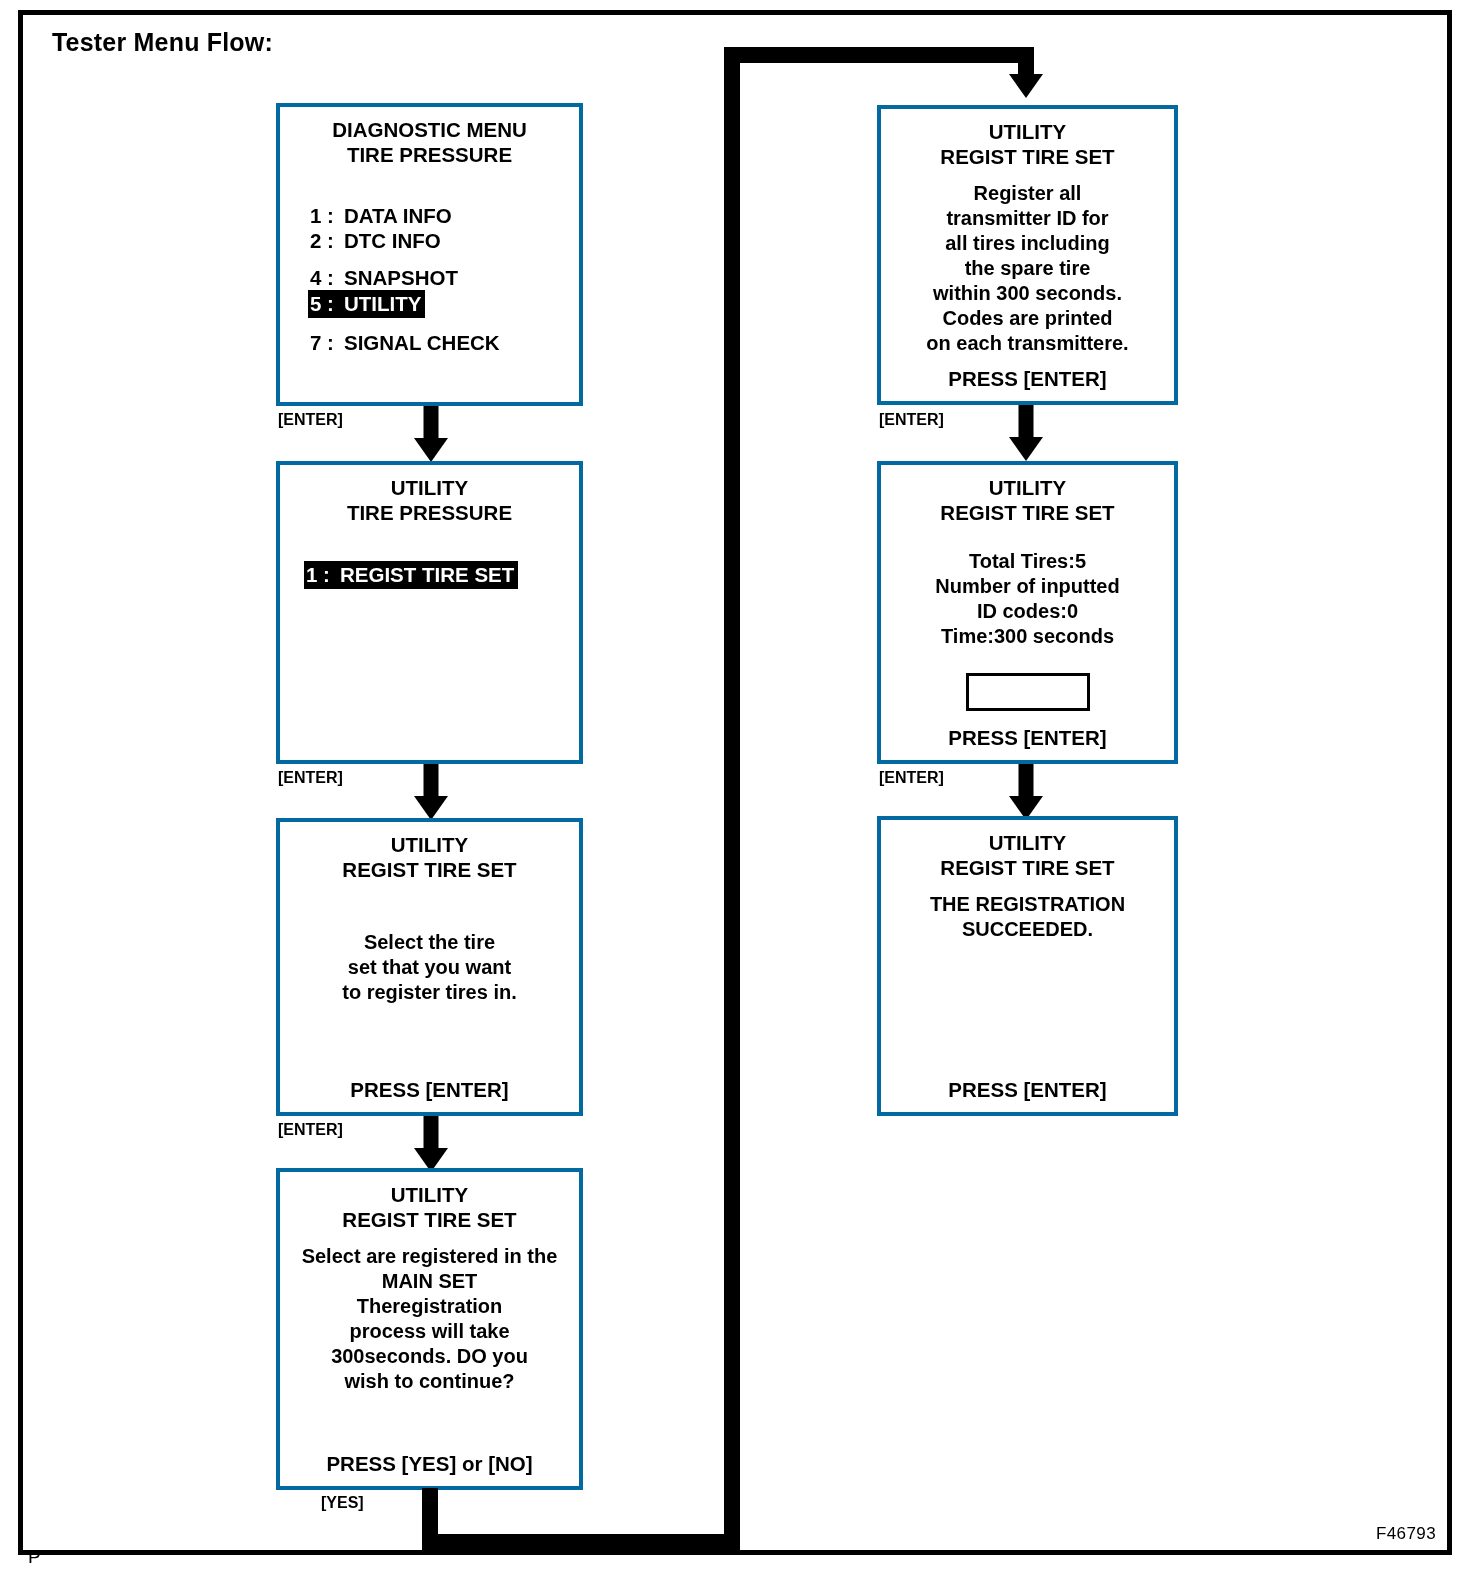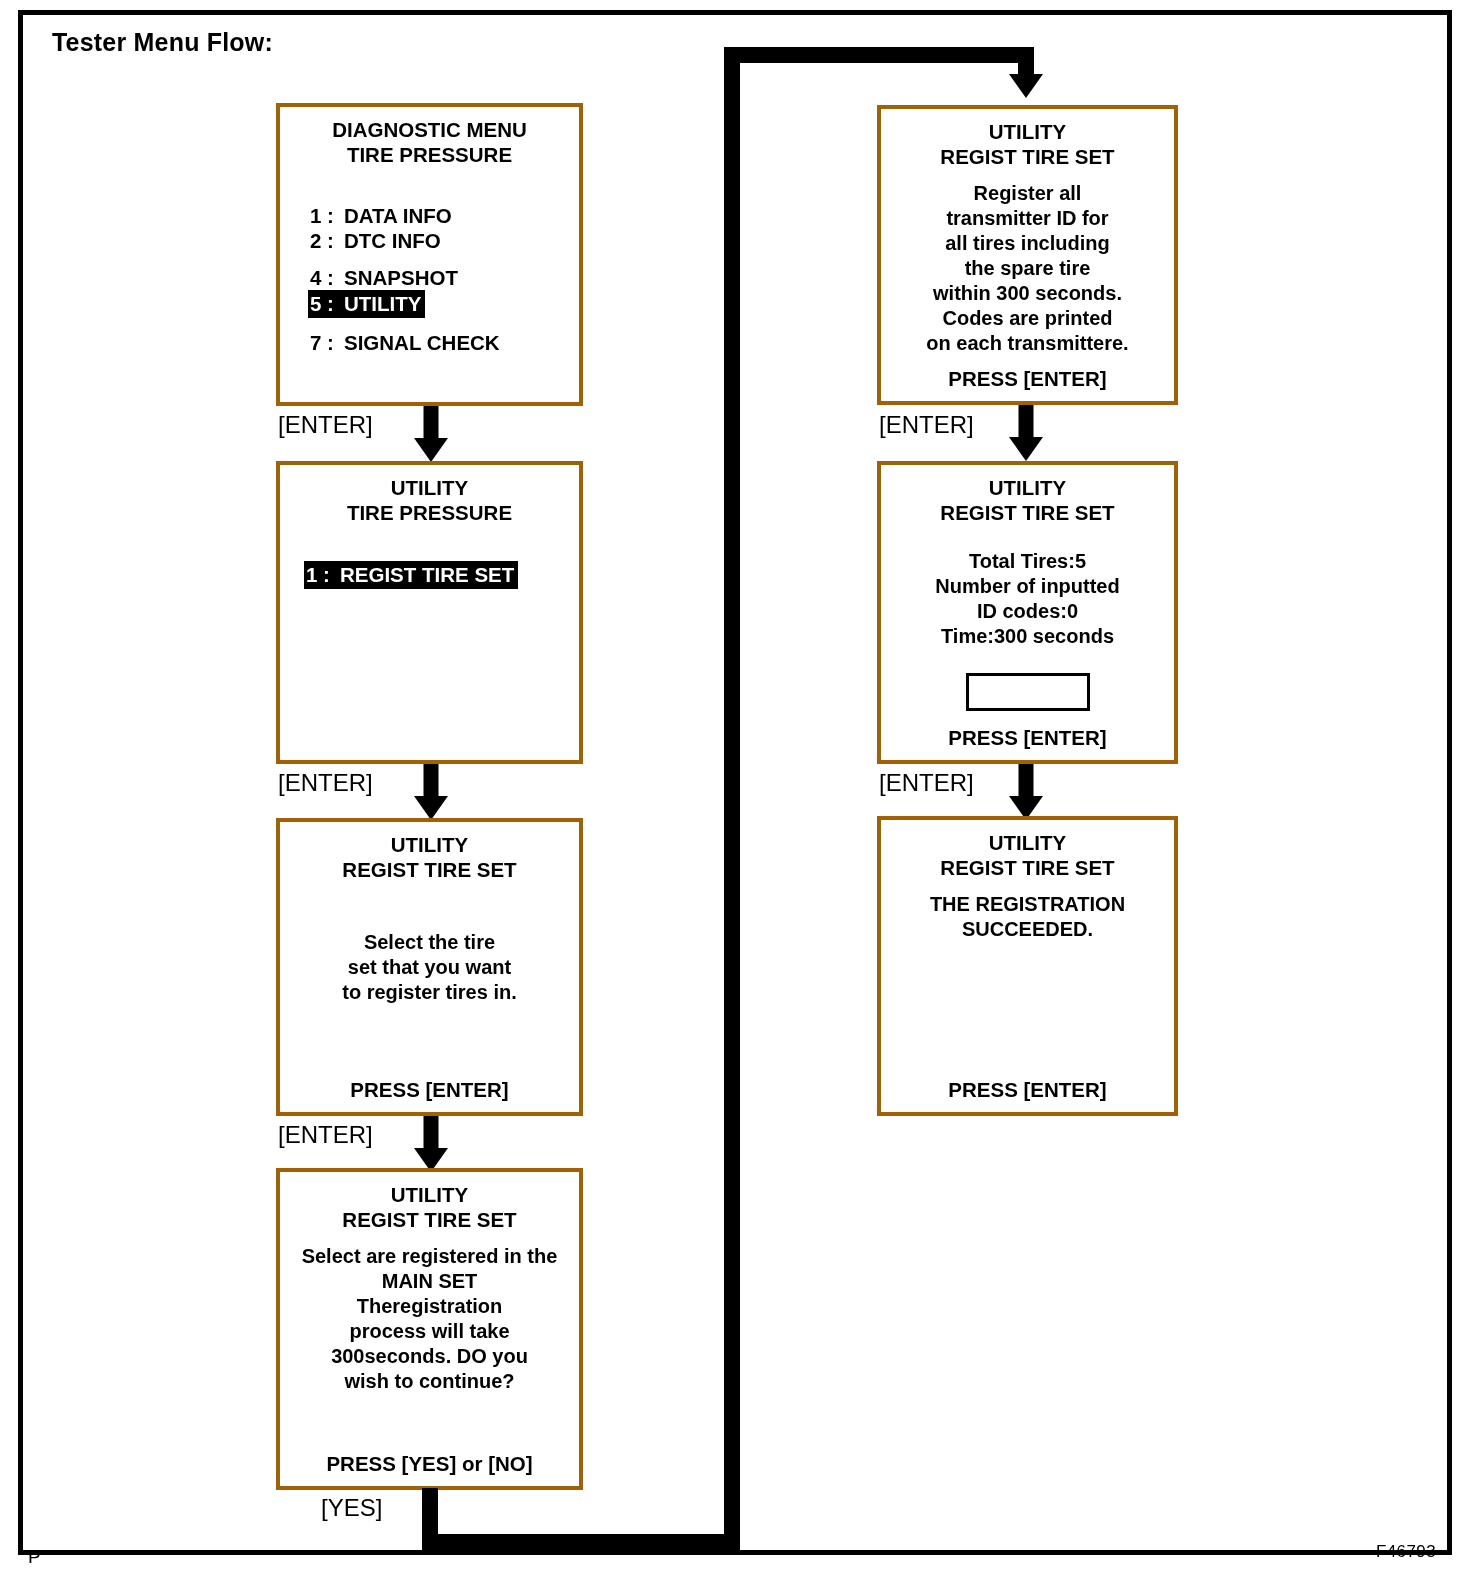--- a/index.html
+++ b/index.html
@@ -35,21 +35,21 @@
     top: 28px;
     font-size: 25px;
     font-weight: bold;
     letter-spacing: 0.2px;
     white-space: nowrap;
   }
   
   .screen {
     position: absolute;
     box-sizing: border-box;
-    border: 4px solid #a16207;
+    border: 4px solid #0369a1;
     background: #ffffff;
   }
   .scr-inner {
     position: relative;
     width: 100%;
     height: 100%;
     padding: 10px 8px 8px 8px;
     box-sizing: border-box;
     text-align: center;
     font-weight: bold;
@@ -124,33 +124,33 @@
     left: 50%;
     transform: translateX(-50%);
     width: 0;
     height: 0;
     border-left: 17px solid transparent;
     border-right: 17px solid transparent;
     border-top: 24px solid #000;
   }
   .edge-label {
     position: absolute;
-    font-size: 24px;
-    font-weight: normal;
+    font-size: 16px;
+    font-weight: bold;
     white-space: nowrap;
   }
   
   .conn {
     position: absolute;
     background: #000;
   }
   .footer-code {
     position: absolute;
     right: 36px;
-    bottom: 22px;
+    bottom: 40px;
     font-size: 17px;
     font-weight: normal;
     letter-spacing: 0.4px;
   }
   .footer-mark {
     position: absolute;
     left: 28px;
     bottom: 16px;
     font-size: 19px;
     font-weight: normal;

